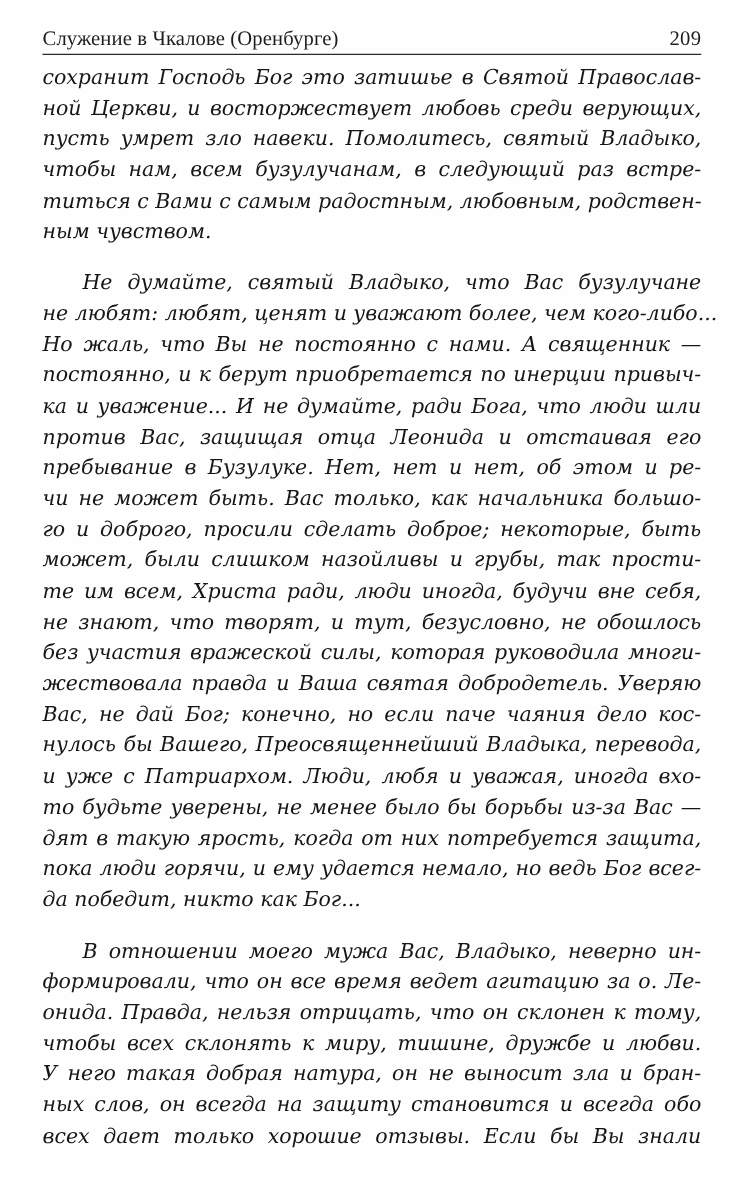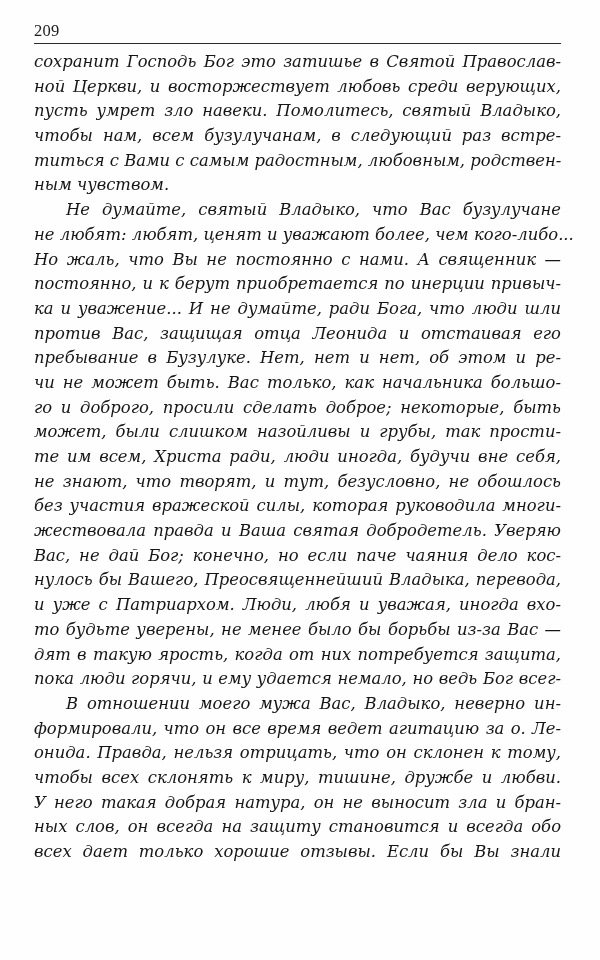--- a/index.html
+++ b/index.html
@@ -60,28 +60,30 @@
     text-align: justify;
     text-align-last: justify;
     height: 24.7px;
     overflow: visible;
   }
   .line.last {
     text-align-last: left;
   }
   .line.indent {
     padding-left: 32px;
+    margin-top: 16px;
   }
 </style>
 </head>
 <body>
 
 <div class="page">
 
   <div class="running-head">
+    <span class="head-title">Служение в Чкалове (Оренбурге)</span>
     <span class="head-pageno">209</span>
   </div>
   <div class="head-rule"></div>
 
   <div class="body-text">
 
     <div>
       <span class="line">сохранит Господь Бог это затишье в Святой Православ-</span>
       <span class="line">ной Церкви, и восторжествует любовь среди верующих,</span>
       <span class="line">пусть умрет зло навеки. Помолитесь, святый Владыко,</span>
@@ -104,20 +106,21 @@
       <span class="line">те им всем, Христа ради, люди иногда, будучи вне себя,</span>
       <span class="line">не знают, что творят, и тут, безусловно, не обошлось</span>
       <span class="line">без участия вражеской силы, которая руководила многи-</span>
       <span class="line">жествовала правда и Ваша святая добродетель. Уверяю</span>
       <span class="line">Вас, не дай Бог; конечно, но если паче чаяния дело кос-</span>
       <span class="line">нулось бы Вашего, Преосвященнейший Владыка, перевода,</span>
       <span class="line">и уже с Патриархом. Люди, любя и уважая, иногда вхо-</span>
       <span class="line">то будьте уверены, не менее было бы борьбы из-за Вас —</span>
       <span class="line">дят в такую ярость, когда от них потребуется защита,</span>
       <span class="line">пока люди горячи, и ему удается немало, но ведь Бог всег-</span>
+      <span class="line last">да победит, никто как Бог...</span>
     </div>
 
     <div>
       <span class="line indent">В отношении моего мужа Вас, Владыко, неверно ин-</span>
       <span class="line">формировали, что он все время ведет агитацию за о. Ле-</span>
       <span class="line">онида. Правда, нельзя отрицать, что он склонен к тому,</span>
       <span class="line">чтобы всех склонять к миру, тишине, дружбе и любви.</span>
       <span class="line">У него такая добрая натура, он не выносит зла и бран-</span>
       <span class="line">ных слов, он всегда на защиту становится и всегда обо</span>
       <span class="line">всех дает только хорошие отзывы. Если бы Вы знали</span>

